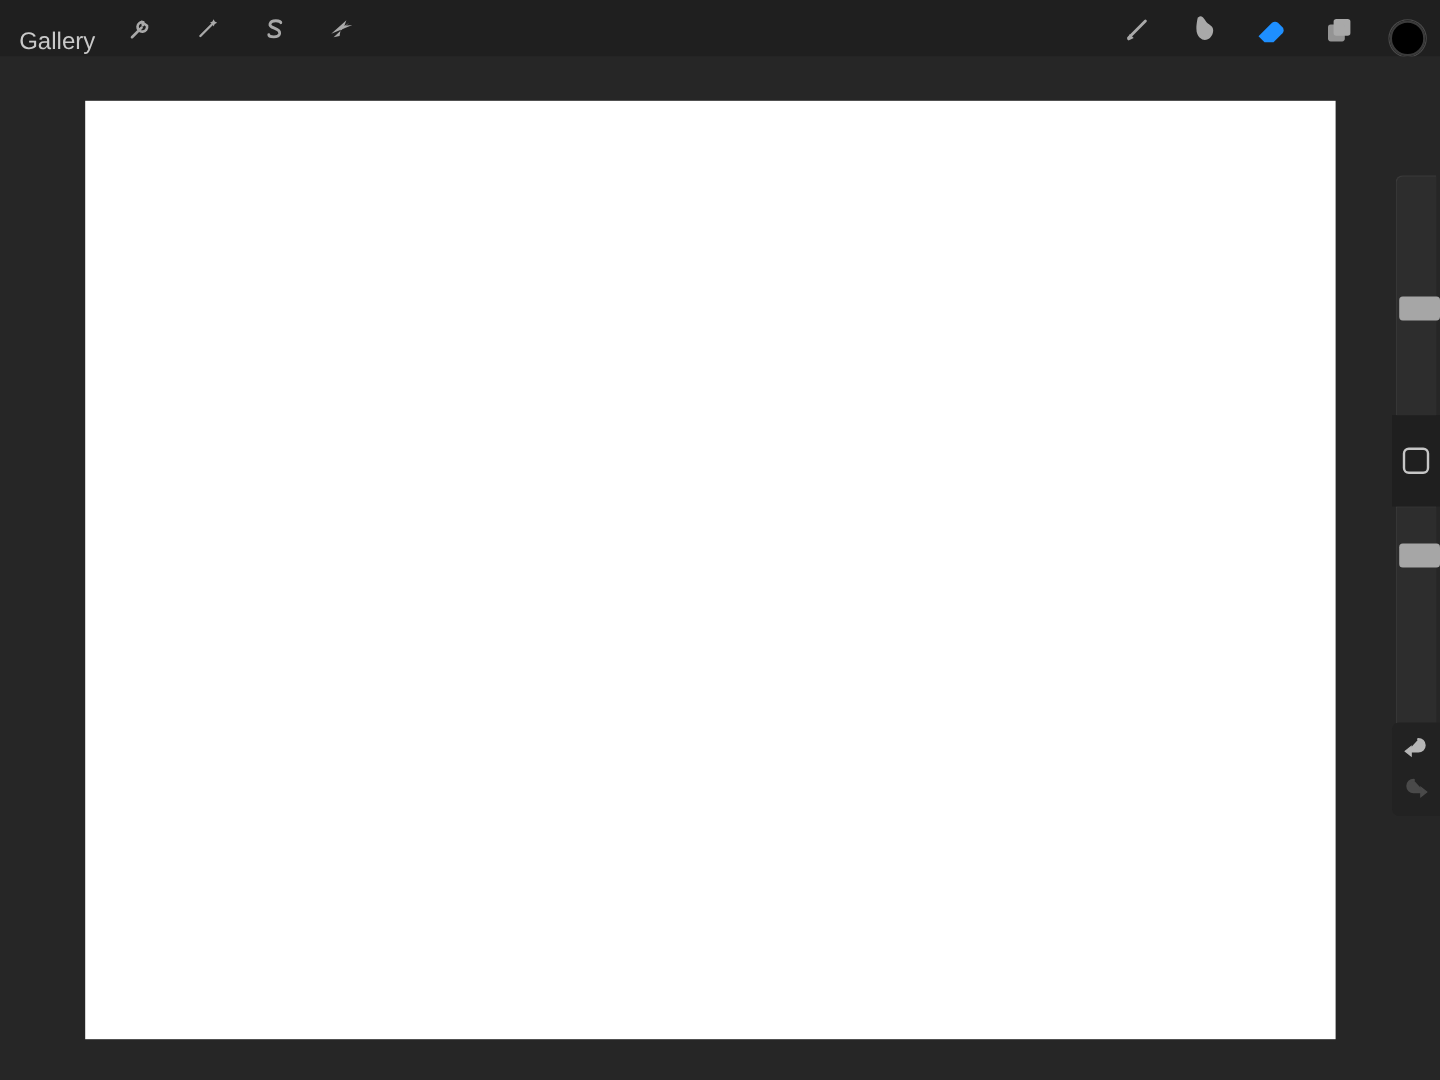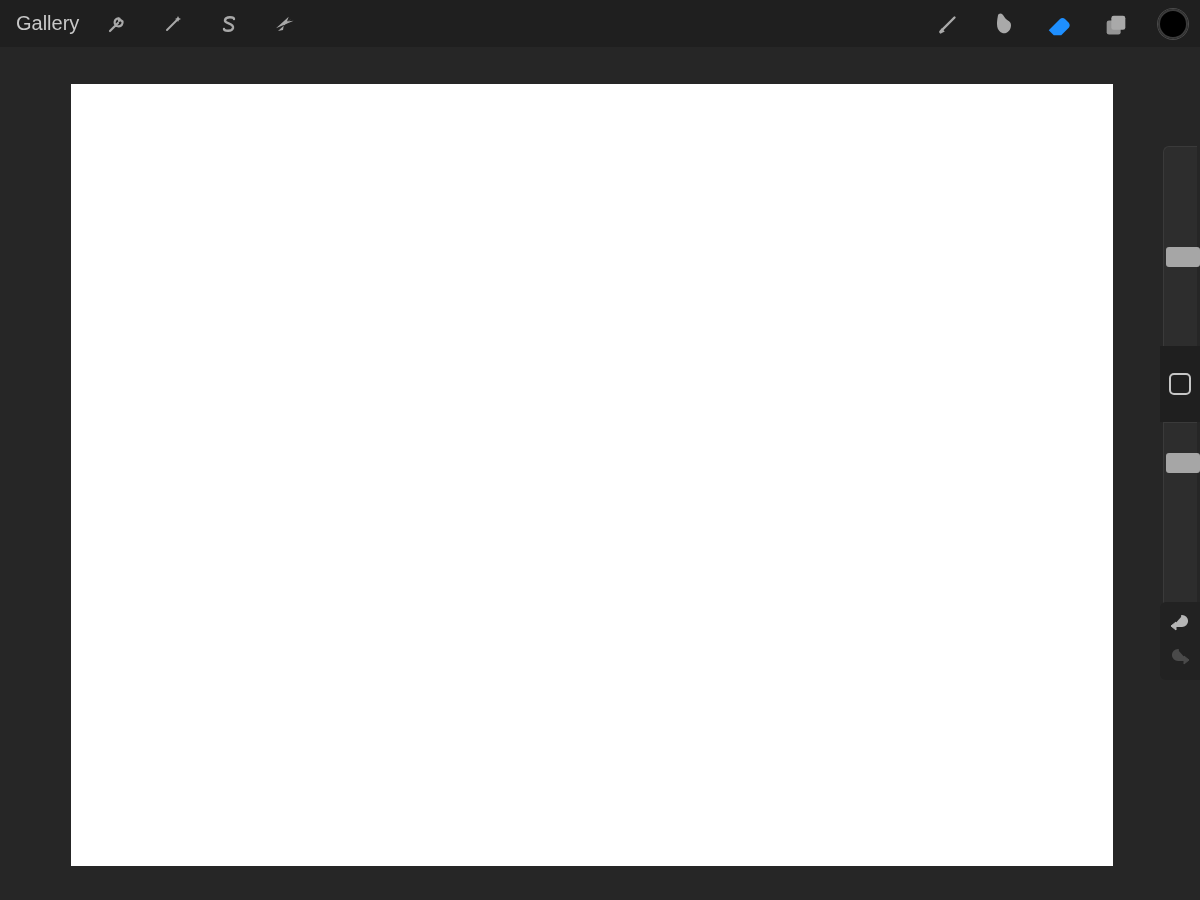--- a/index.html
+++ b/index.html
@@ -17,21 +17,21 @@
     top: 0; left: 0; right: 0;
     height: 47px;
     background: #1f1f1f;
     display: flex;
     align-items: center;
     justify-content: space-between;
     padding: 0 12px 0 16px;
   }
   .topbar-left, .topbar-right {
     display: flex;
-    align-items: center;
+    align-items: flex-end;
     gap: 0;
   }
   .gallery-label {
     font-size: 20px;
     font-weight: 400;
     color: #c9c9c9;
     margin-right: 10px;
     cursor: pointer;
   }
   .top-btn {

